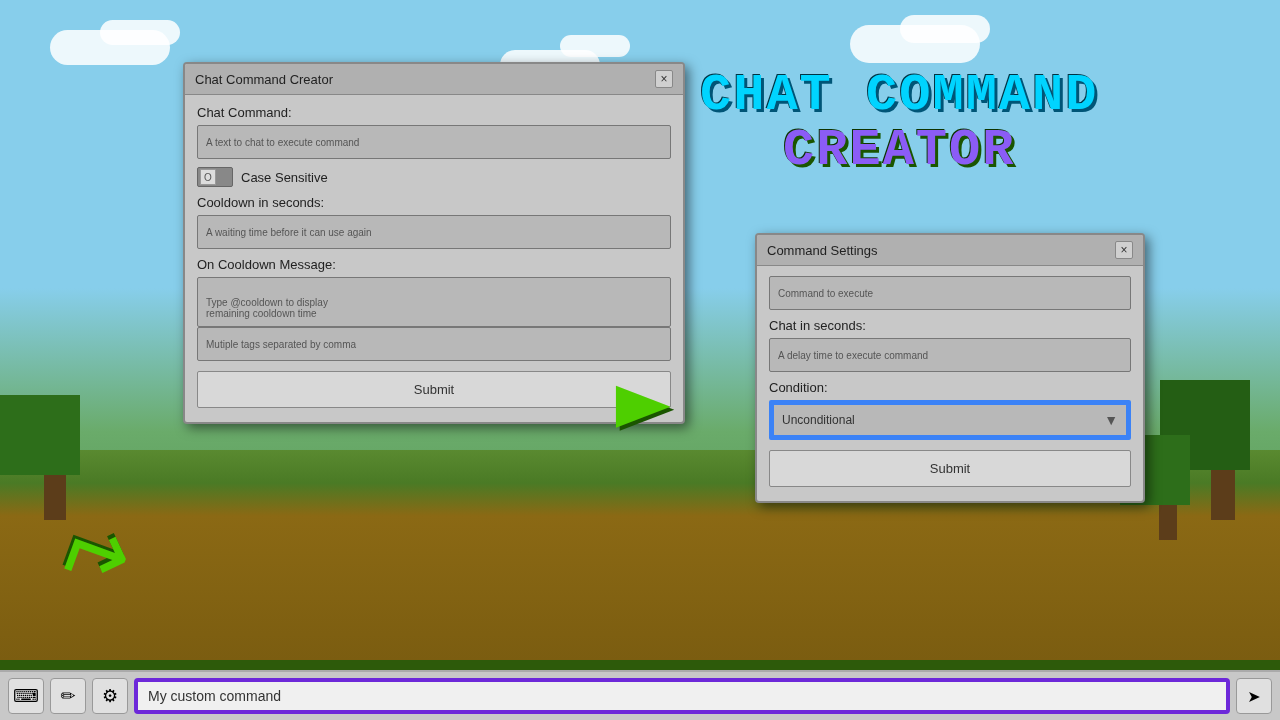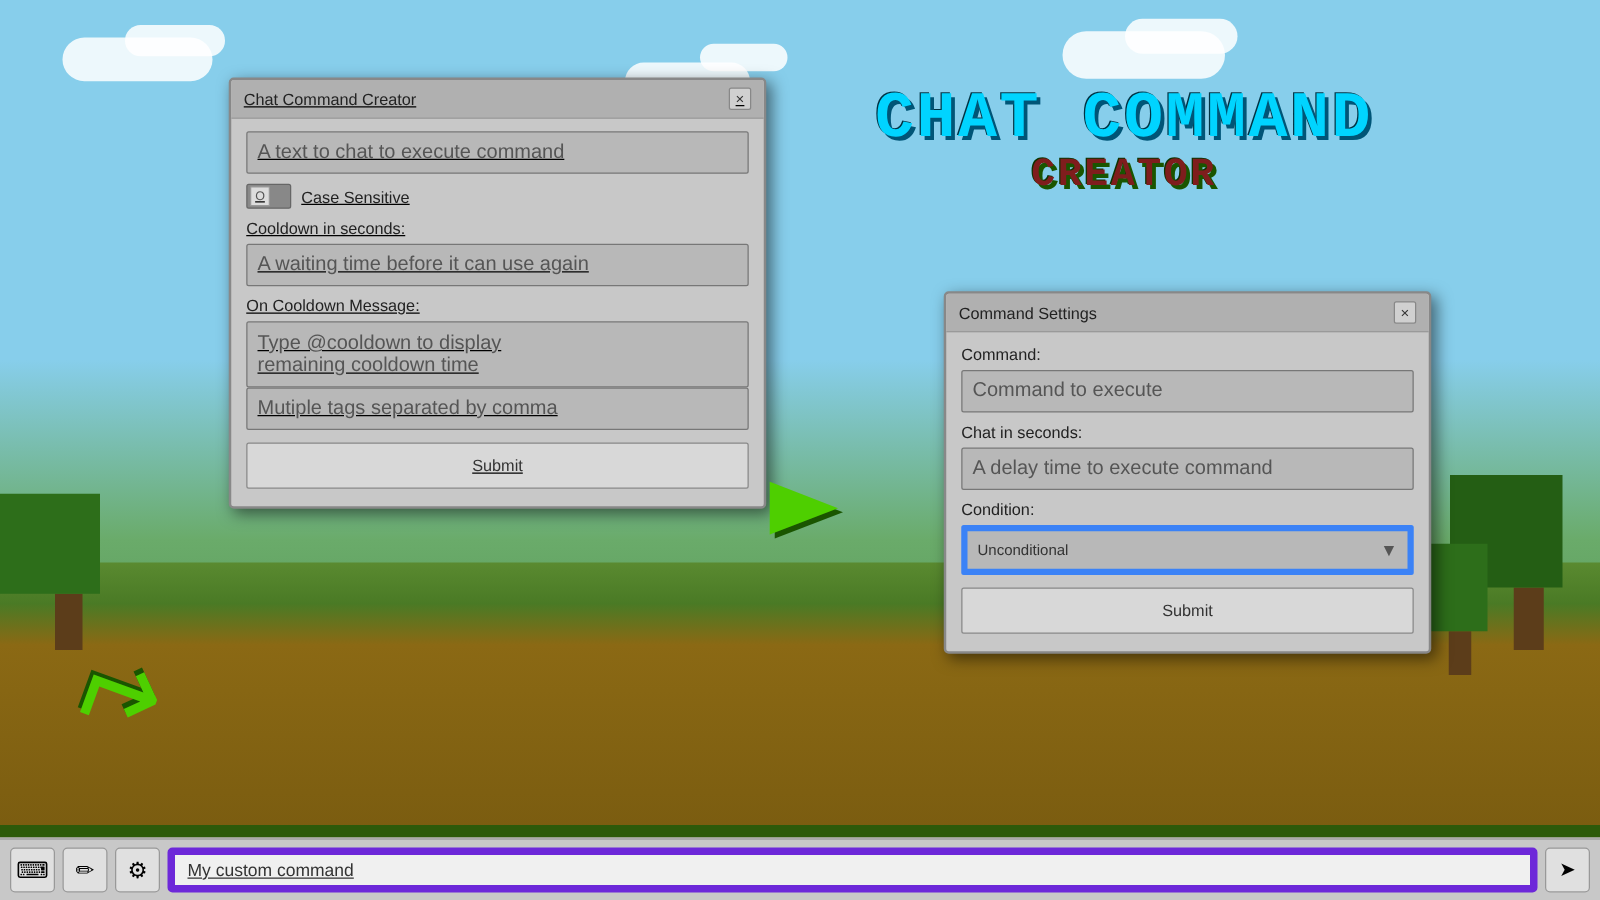--- a/index.html
+++ b/index.html
@@ -87,28 +87,27 @@
       align-items: center;
       justify-content: center;
       font-size: 18px;
       cursor: pointer;
     }
 
     .toolbar-text-input {
       flex: 1;
       height: 36px;
       background: #f0f0f0;
-      border: 6px solid #6d28d9;
+      border: 4px solid #6d28d9;
       border-radius: 4px;
       padding: 0 10px;
       font-size: 14px;
       color: #333;
       display: flex;
       align-items: center;
-      text-decoration: underline;
     }
 
     .toolbar-send {
       width: 36px;
       height: 36px;
       background: #e0e0e0;
       border: 1px solid #999;
       border-radius: 4px;
       display: flex;
       align-items: center;
@@ -171,21 +170,21 @@
 
     .field-label:first-child {
       margin-top: 0;
     }
 
     .text-input {
       width: 100%;
       background: #b8b8b8;
       border: 1px solid #777;
       padding: 7px 8px;
-      font-size: 16px;
+      font-size: 10px;
       color: #555;
       border-radius: 2px;
       min-height: 34px;
       display: flex;
       align-items: center;
     }
 
     .text-input.tall {
       min-height: 50px;
       align-items: flex-end;
@@ -239,22 +238,21 @@
       text-align: center;
       margin-top: 10px;
       cursor: pointer;
       border-radius: 2px;
     }
 
     
     .dialog-left {
       left: 183px;
       top: 62px;
-      width: 430px;
-      text-decoration: underline;
+      width: 502px;
     }
 
     
     .dialog-right {
       left: 755px;
       top: 233px;
       width: 390px;
     }
 
     
@@ -270,23 +268,23 @@
       font-size: 52px;
       font-weight: 900;
       color: #00d4ff;
       text-shadow: 3px 3px 0 #005577, -1px -1px 0 #003344;
       letter-spacing: 2px;
       line-height: 1;
     }
 
     .title-line2 {
       font-family: 'Courier New', monospace;
-      font-size: 32px;
+      font-size: 52px;
       font-weight: 900;
-      color: #7f1d1d;
+      color: #8b5cf6;
       text-shadow: 3px 3px 0 #1a5500, -1px -1px 0 #0d3300;
       letter-spacing: 2px;
       line-height: 1.1;
     }
 
     
     .dropdown {
       width: 100%;
       background: #b8b8b8;
       border: 5px solid #3b82f6;
@@ -342,20 +340,21 @@
 <div style="position:absolute;top:370px;left:622px;font-size:55px;color:#4ecf00;text-shadow:3px 3px 0 #1a5500;z-index:5;transform:scaleX(1.3);">▶</div>
 
 <div style="position:absolute;top:500px;left:55px;font-size:90px;color:#4ecf00;text-shadow:3px 3px 0 #1a5500;z-index:5;transform:rotate(200deg);">↵</div>
 
 <div class="dialog dialog-left">
   <div class="dialog-titlebar">
     <span class="dialog-title">Chat Command Creator</span>
     <div class="dialog-close">×</div>
   </div>
   <div class="dialog-body">
+    <span class="field-label">Chat Command:</span>
     <div class="text-input">
       <span>A text to chat to execute command</span>
     </div>
 
     <div class="toggle-row">
       <div class="toggle-switch">
         <div class="toggle-knob">O</div>
       </div>
       <span class="toggle-label">Case Sensitive</span>
     </div>
@@ -378,21 +377,20 @@
     <div class="submit-btn">Submit</div>
   </div>
 </div>
 
 <div class="dialog dialog-right">
   <div class="dialog-titlebar">
     <span class="dialog-title">Command Settings</span>
     <div class="dialog-close">×</div>
   </div>
   <div class="dialog-body">
-    <span class="field-label">Command:</span>
     <div class="text-input">
       <span>Command to execute</span>
     </div>
 
     <span class="field-label">Chat in seconds:</span>
     <div class="text-input">
       <span>A delay time to execute command</span>
     </div>
 
     <span class="field-label">Condition:</span>

